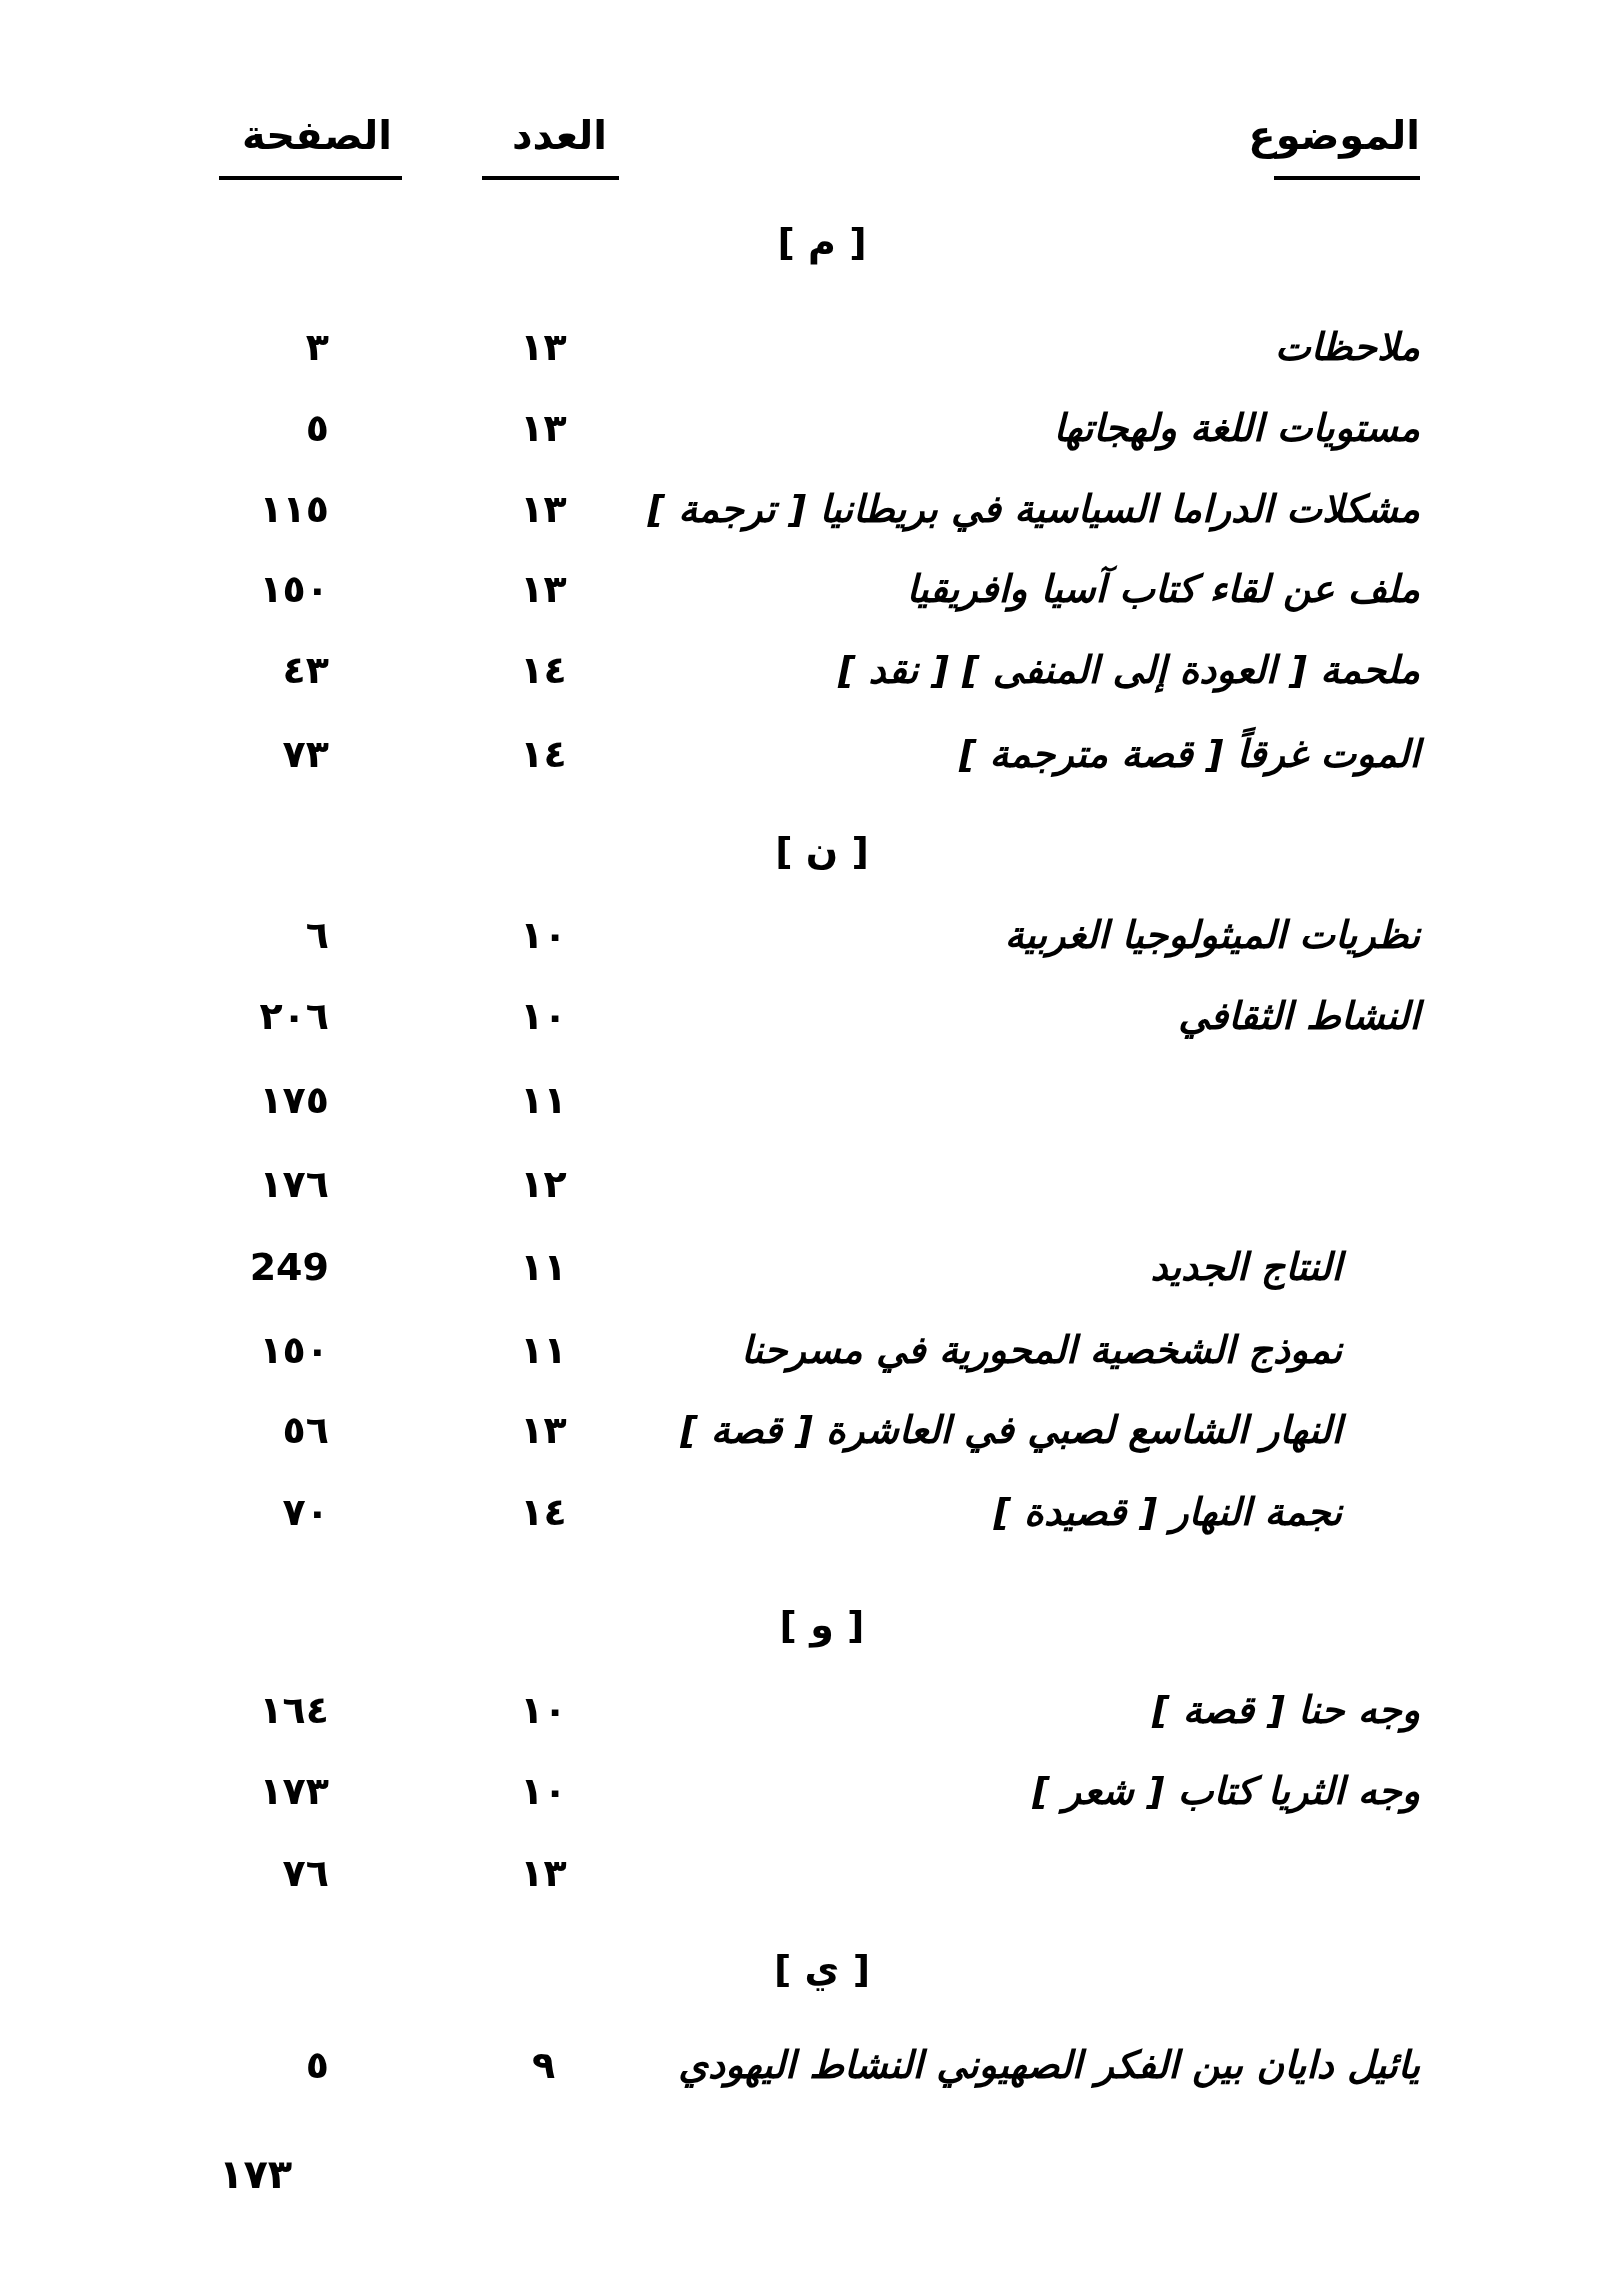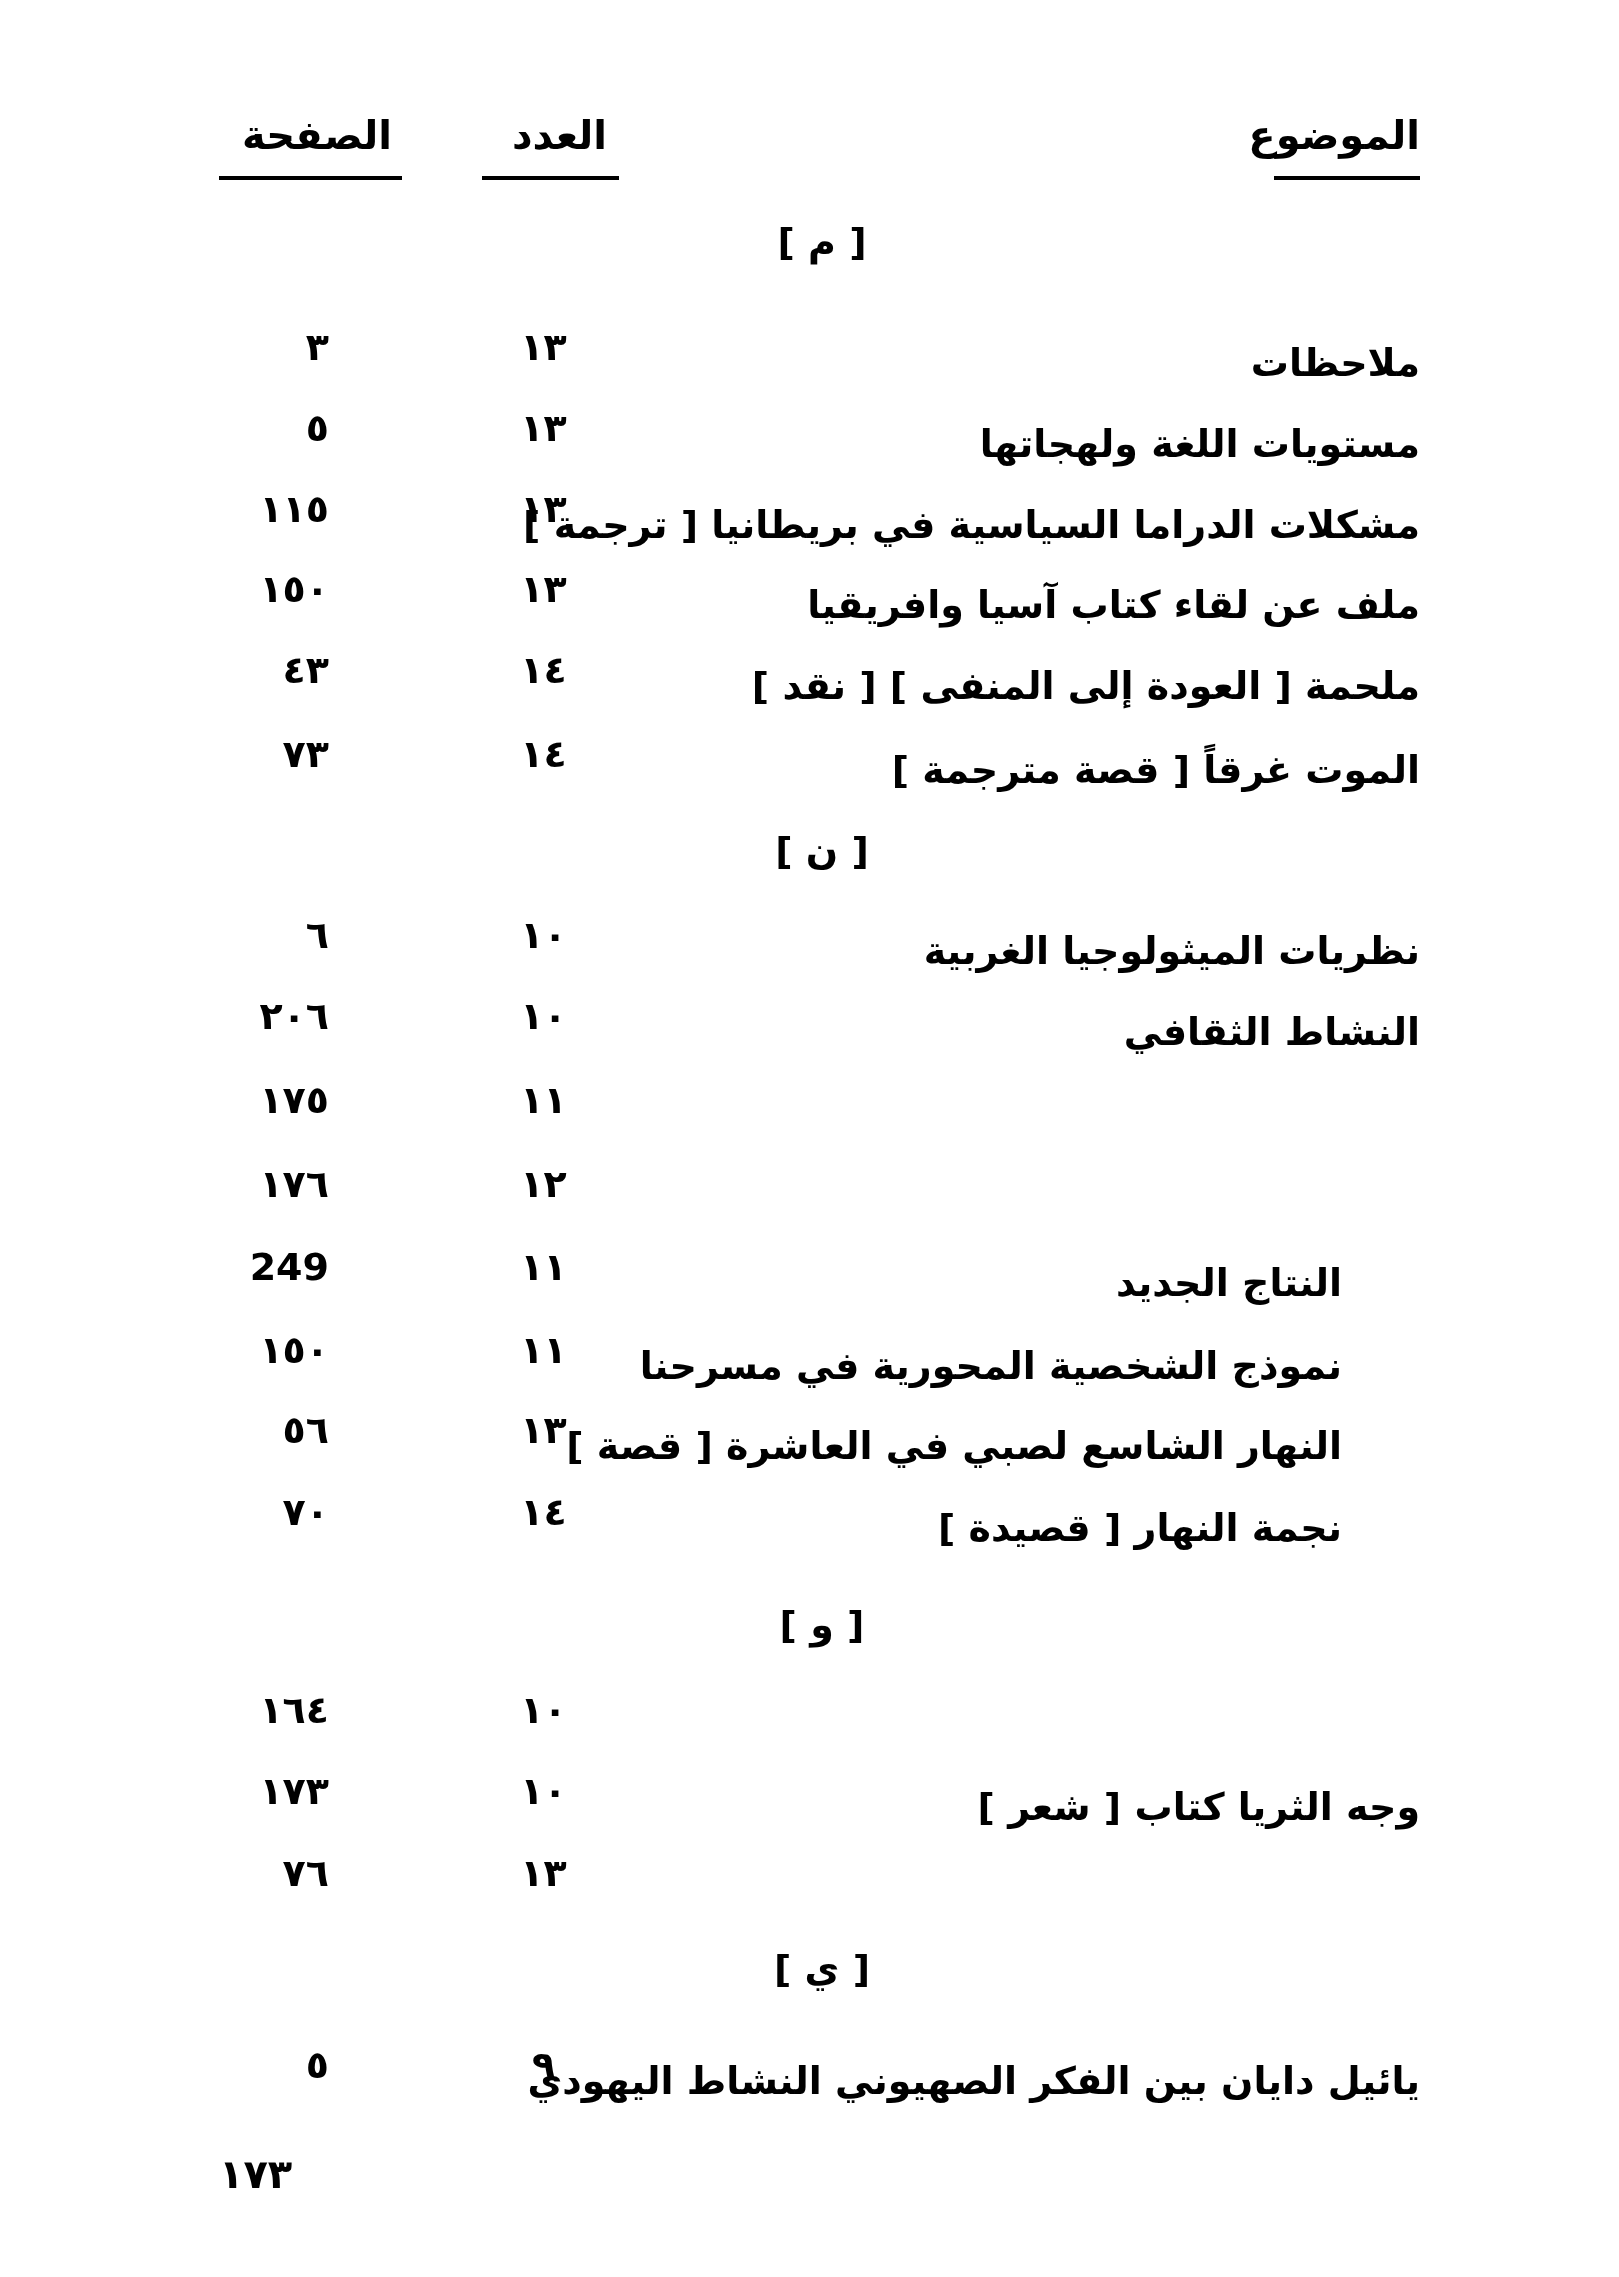--- a/index.html
+++ b/index.html
@@ -2,22 +2,22 @@
 <html style="font-size:14.6px"><head>
 <meta charset="utf-8">
 <style>
   html, body { margin: 0; padding: 0; background: #ffffff; }
   body { width: 1619px; height: 2277px; position: relative; overflow: hidden;
          font-family: "DejaVu Sans", sans-serif; color: #000000; font-weight: bold; }
   .page { position: absolute; left: 0; top: 0; width: 1619px; height: 2277px; }
   .hdr { position: absolute; top: 108px; font-size: 40px; line-height: 55px; direction: rtl; }
   .hdr-line { position: absolute; height: 3.7px; background: #000; }
   .row { position: absolute; left: 0; width: 1619px; height: 64px; }
-  .row .title { position: absolute; right: 199px; top: 16px; font-size: 38px; line-height: 64px;
-                direction: rtl; white-space: nowrap; text-align: left; }
+  .row .title { position: absolute; right: 199px; top: 0; font-size: 38px; line-height: 64px;
+                direction: rtl; white-space: nowrap; text-align: left; font-style: italic; }
   .row.indent .title { right: 277px; }
   .row .issue { position: absolute; left: 493px; width: 101px; top: 0; font-size: 38px;
                 line-height: 64px; text-align: center; direction: rtl; }
   .row .pg { position: absolute; left: 219px; width: 110px; top: 0; font-size: 38px;
              line-height: 64px; text-align: right; direction: rtl; }
   .letter { position: absolute; left: 0; width: 1619px; height: 64px; }
   .letter .txt { position: absolute; left: 749px; width: 146px; text-align: center;
                  font-size: 38px; line-height: 64px; direction: rtl; white-space: nowrap; }
   .folio { position: absolute; left: 219px; top: 2145px; font-size: 40px; line-height: 58px; direction: rtl; }
 </style>
@@ -113,20 +113,21 @@
     <span class="title">نجمة النهار [ قصيدة ]</span>
     <span class="issue">١٤</span>
     <span class="pg">٧٠</span>
   </div>
 
   <div class="letter" style="top:1593px;">
     <span class="txt">[ و ]</span>
   </div>
 
   <div class="row" style="top:1678px;">
+    <span class="title">وجه حنا [ قصة ]</span>
     <span class="issue">١٠</span>
     <span class="pg">١٦٤</span>
   </div>
   <div class="row" style="top:1759px;">
     <span class="title">وجه الثريا كتاب [ شعر ]</span>
     <span class="issue">١٠</span>
     <span class="pg">١٧٣</span>
   </div>
   <div class="row" style="top:1841px;">
     <span class="issue">١٣</span>

